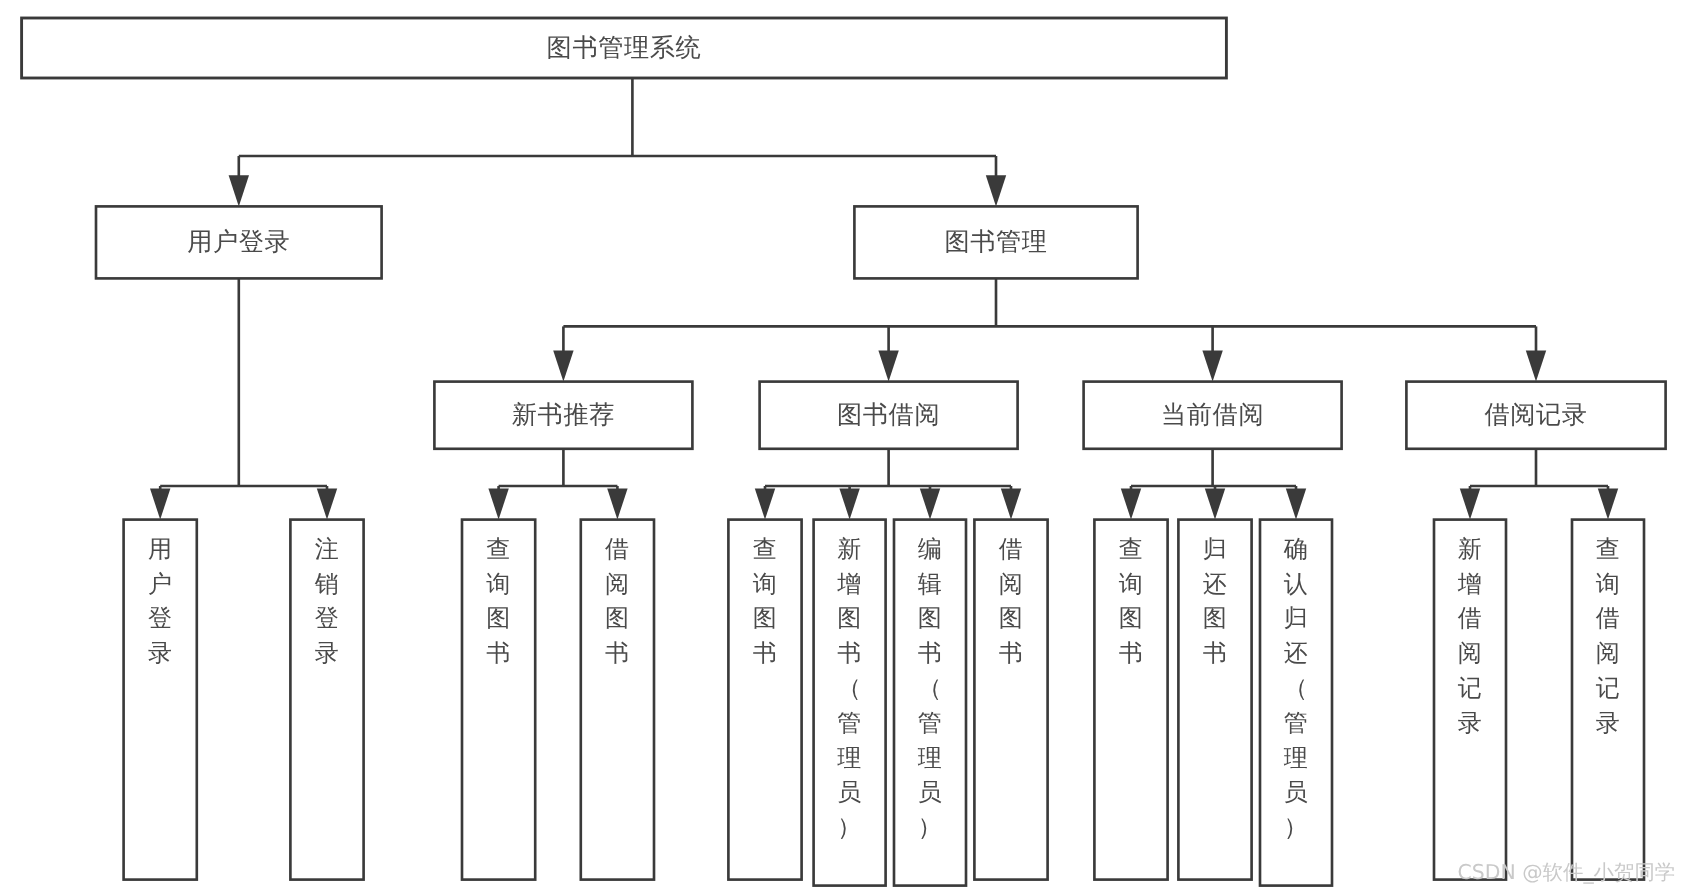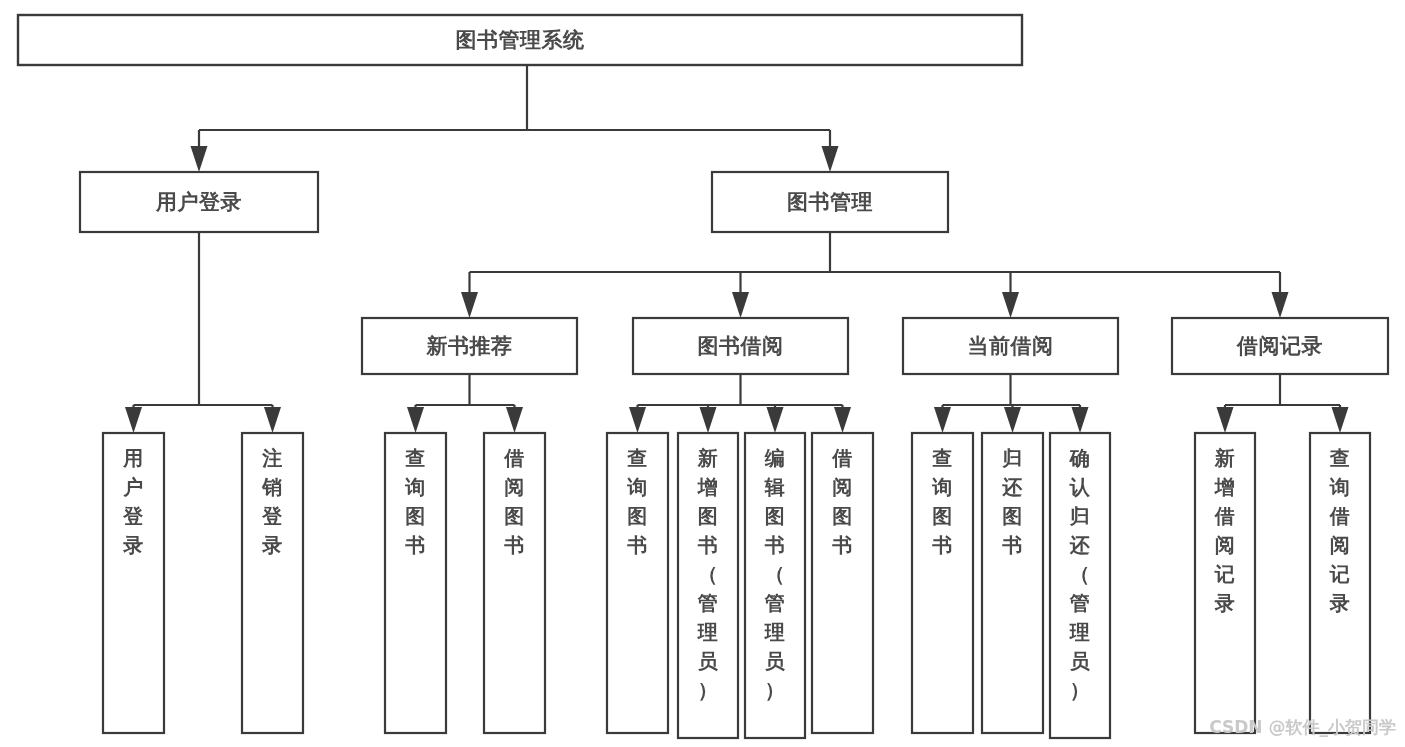--- a/index.html
+++ b/index.html
@@ -10,21 +10,20 @@
   }
   body {
     font-family: "DejaVu Sans", "Liberation Sans", sans-serif;
   }
   #diagram-root {
     position: relative;
     width: 1405px;
     height: 747px;
     background: #ffffff;
     overflow: hidden;
-    font-weight: bold;
   }
   svg#tree-svg {
     position: absolute;
     left: 0;
     top: 0;
     width: 1405px;
     height: 747px;
     display: block;
   }
   .node-box {

